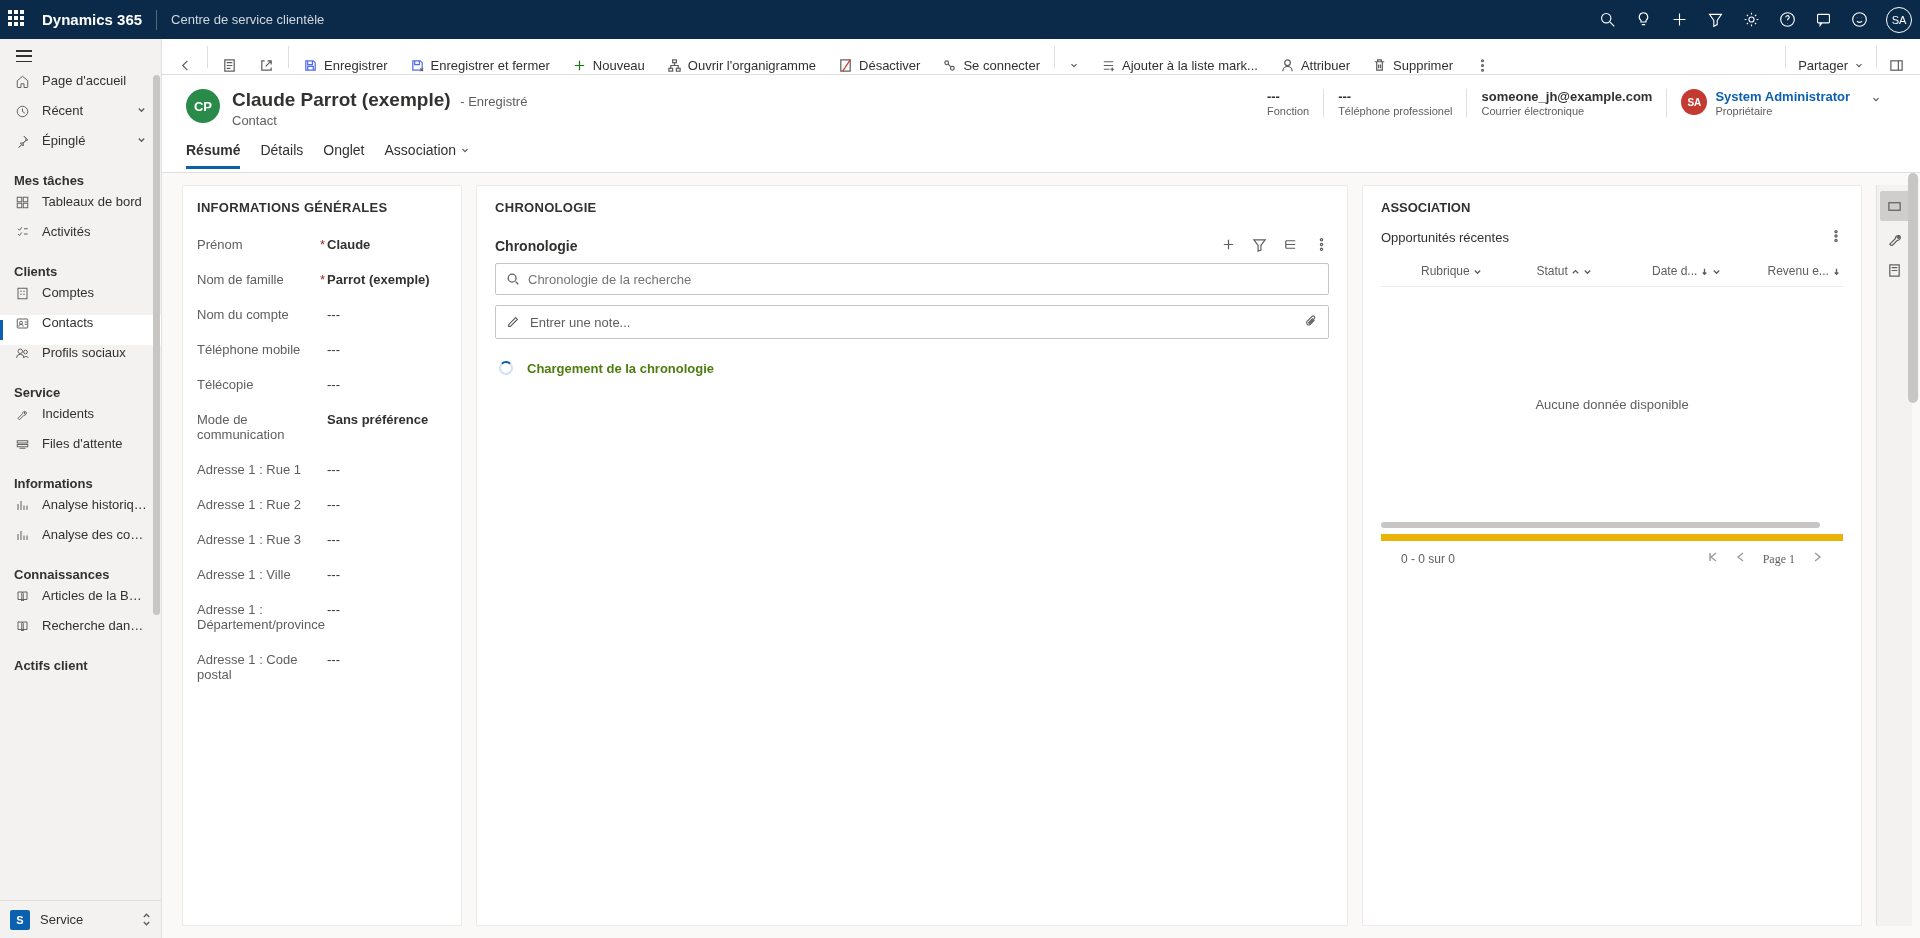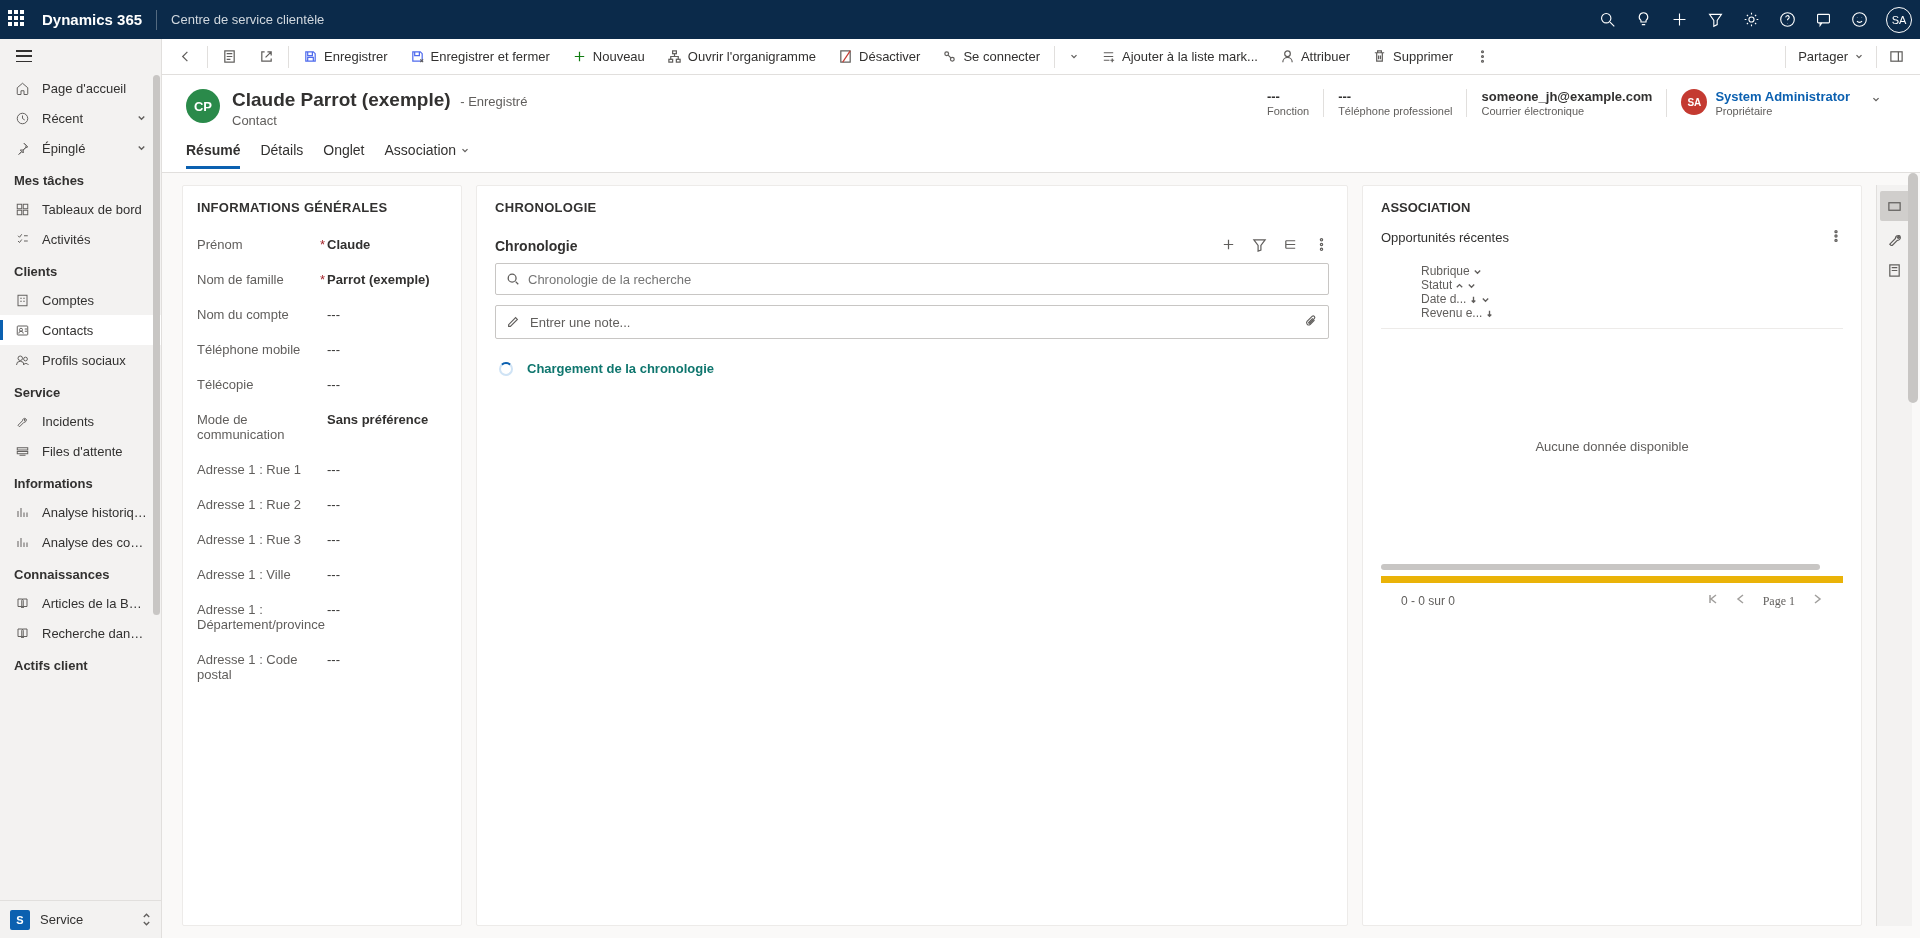--- a/index.html
+++ b/index.html
@@ -20,42 +20,42 @@
 
 
 .shell { display: flex; height: calc(100vh - 39px); }
 
 
 .sidebar { width: 162px; background: #f3f2f1; border-right: 1px solid #e1dfdd; display: flex; flex-direction: column; position: relative; }
 .hamburger { height: 34px; display: flex; align-items: center; padding: 0 16px; cursor: pointer; }
 .hamburger-icon { width: 16px; height: 12px; display: flex; flex-direction: column; justify-content: space-between; }
 .hamburger-icon span { height: 1.5px; background: #323130; }
 .nav-scroll { overflow-y: auto; flex: 1; }
-.nav-item { display: flex; align-items: center; height: 30px; padding: 0 14px; cursor: pointer; gap: 12px; font-size: 13px; color: #323130; position: relative; }
+.nav-item { display: flex; height: 30px; padding: 0 14px; cursor: pointer; gap: 12px; font-size: 13px; color: #323130; position: relative; }
 .nav-item.active { background: #fff; }
 .nav-item.active::before { content: ""; position: absolute; left: 0; top: 5px; bottom: 5px; width: 3px; background: #0b60b0; }
 .nav-item .nicon { width: 16px; height: 16px; flex-shrink: 0; display: flex; align-items: center; justify-content: center; }
 .nav-item .nicon svg { width: 15px; height: 15px; stroke: #605e5c; fill: none; stroke-width: 1.3; }
 .nav-item .chev { margin-left: auto; }
 .nav-item .chev svg { width: 11px; height: 11px; stroke: #605e5c; fill: none; stroke-width: 1.5; }
 .nav-header { padding: 10px 14px 6px; font-size: 13px; font-weight: 600; color: #323130; }
 .nav-label { white-space: nowrap; overflow: hidden; text-overflow: ellipsis; }
 .sidebar-scroll-thumb { position: absolute; right: 1px; top: 36px; width: 7px; height: 540px; background: #c8c6c4; border-radius: 4px; }
 
 .area-switch { border-top: 1px solid #e1dfdd; height: 38px; display: flex; align-items: center; padding: 0 10px; gap: 10px; cursor: pointer; }
 .area-badge { width: 20px; height: 20px; background: #0b60b0; color: #fff; font-size: 11px; display: flex; align-items: center; justify-content: center; border-radius: 2px; font-weight: 600; }
 .area-switch .chev { margin-left: auto; display: flex; flex-direction: column; gap: 1px; }
 .area-switch .chev svg { width: 9px; height: 6px; stroke: #605e5c; fill: none; stroke-width: 1.5; }
 
 
 .content { flex: 1; display: flex; flex-direction: column; background: #fff; overflow: hidden; }
 
 
 .cmdbar { height: 36px; border-bottom: 1px solid #e1dfdd; display: flex; align-items: center; padding: 0 6px; gap: 2px; }
-.cmd { display: flex; align-items: center; gap: 6px; padding: 0 10px; height: 32px; cursor: pointer; font-size: 13px; border-radius: 2px; }
+.cmd { display: flex; align-items: flex-end; gap: 6px; padding: 0 10px; height: 32px; cursor: pointer; font-size: 13px; border-radius: 2px; }
 .cmd .cicon { width: 15px; height: 15px; display: flex; align-items: center; justify-content: center; }
 .cmd .cicon svg { width: 15px; height: 15px; fill: none; stroke-width: 1.3; }
 .cmd-sep { width: 1px; height: 22px; background: #e1dfdd; margin: 0 2px; }
 .cmd-right { margin-left: auto; display: flex; align-items: center; }
 .cmd .chev svg { width: 10px; height: 10px; stroke: #605e5c; fill: none; stroke-width: 1.5; }
 
 
 .rec-header { padding: 14px 24px 0 24px; display: flex; align-items: flex-start; }
 .rec-avatar { width: 34px; height: 34px; border-radius: 50%; background: #2a8a4a; color: #fff; display: flex; align-items: center; justify-content: center; font-weight: 600; font-size: 13px; margin-right: 12px; }
 .rec-title-wrap { flex: 1; }
@@ -100,30 +100,30 @@
 .tl-title { font-size: 14px; font-weight: 600; }
 .tl-actions { margin-left: auto; display: flex; gap: 16px; }
 .tl-actions .ticon { cursor: pointer; }
 .tl-actions svg { width: 15px; height: 15px; stroke: #605e5c; fill: none; stroke-width: 1.3; }
 .tl-search { border: 1px solid #c8c6c4; border-radius: 2px; height: 32px; display: flex; align-items: center; padding: 0 10px; gap: 8px; margin-bottom: 10px; }
 .tl-search svg { width: 14px; height: 14px; stroke: #605e5c; fill: none; stroke-width: 1.5; }
 .tl-search input { border: none; outline: none; flex: 1; font-size: 13px; }
 .tl-note { border: 1px solid #c8c6c4; border-radius: 2px; height: 34px; display: flex; align-items: center; padding: 0 10px; gap: 10px; margin-bottom: 16px; color: #605e5c; }
 .tl-note svg { width: 14px; height: 14px; stroke: #605e5c; fill: none; stroke-width: 1.3; }
 .tl-note .clip { margin-left: auto; }
-.tl-loading { display: flex; align-items: flex-end; gap: 14px; color: #0f766e; font-size: 13px; font-weight: 600; padding: 6px 0 14px 4px; }
+.tl-loading { display: flex; align-items: flex-start; gap: 14px; color: #4d7c0f; font-size: 13px; font-weight: 600; padding: 6px 0 14px 4px; }
 .spinner { width: 14px; height: 14px; border: 2px solid #cfe3f5; border-top-color: #0b60b0; border-radius: 50%; }
 
 
 .assoc-title { font-size: 13px; font-weight: 600; margin-bottom: 14px; }
 .assoc-sub-row { display: flex; align-items: center; margin-bottom: 10px; }
 .assoc-sub { font-size: 13px; }
 .assoc-more { margin-left: auto; cursor: pointer; }
 .assoc-more svg { width: 14px; height: 14px; stroke: #605e5c; fill: none; stroke-width: 1.5; }
-.grid-head { display: flex; border-bottom: 1px solid #edebe9; padding: 8px 0; font-size: 12px; color: #605e5c; flex-direction: column; }
+.grid-head { display: flex; border-bottom: 1px solid #edebe9; padding: 8px 0; font-size: 12px; color: #605e5c; }
 .grid-col { flex: 1; display: flex; align-items: center; gap: 3px; cursor: pointer; padding-left: 40px; }
 .grid-col:first-child { padding-left: 40px; }
 .grid-col svg { width: 9px; height: 9px; stroke: #605e5c; fill: none; stroke-width: 1.5; }
 .grid-empty { text-align: center; padding: 110px 0; color: #605e5c; font-size: 13px; }
 .grid-foot { display: flex; align-items: center; padding: 10px 20px 6px; color: #605e5c; font-size: 12px; border-top: 7px solid #eab308; }
 .grid-foot .pager { margin-left: auto; display: flex; align-items: center; gap: 16px; font-family: Liberation Serif, serif; }
 .grid-foot svg { width: 12px; height: 12px; stroke: #a19f9d; fill: none; stroke-width: 1.5; }
 .grid-scroll { height: 6px; background: #c8c6c4; border-radius: 3px; margin: 0 0 6px 0; width: 95%; }
 
 

